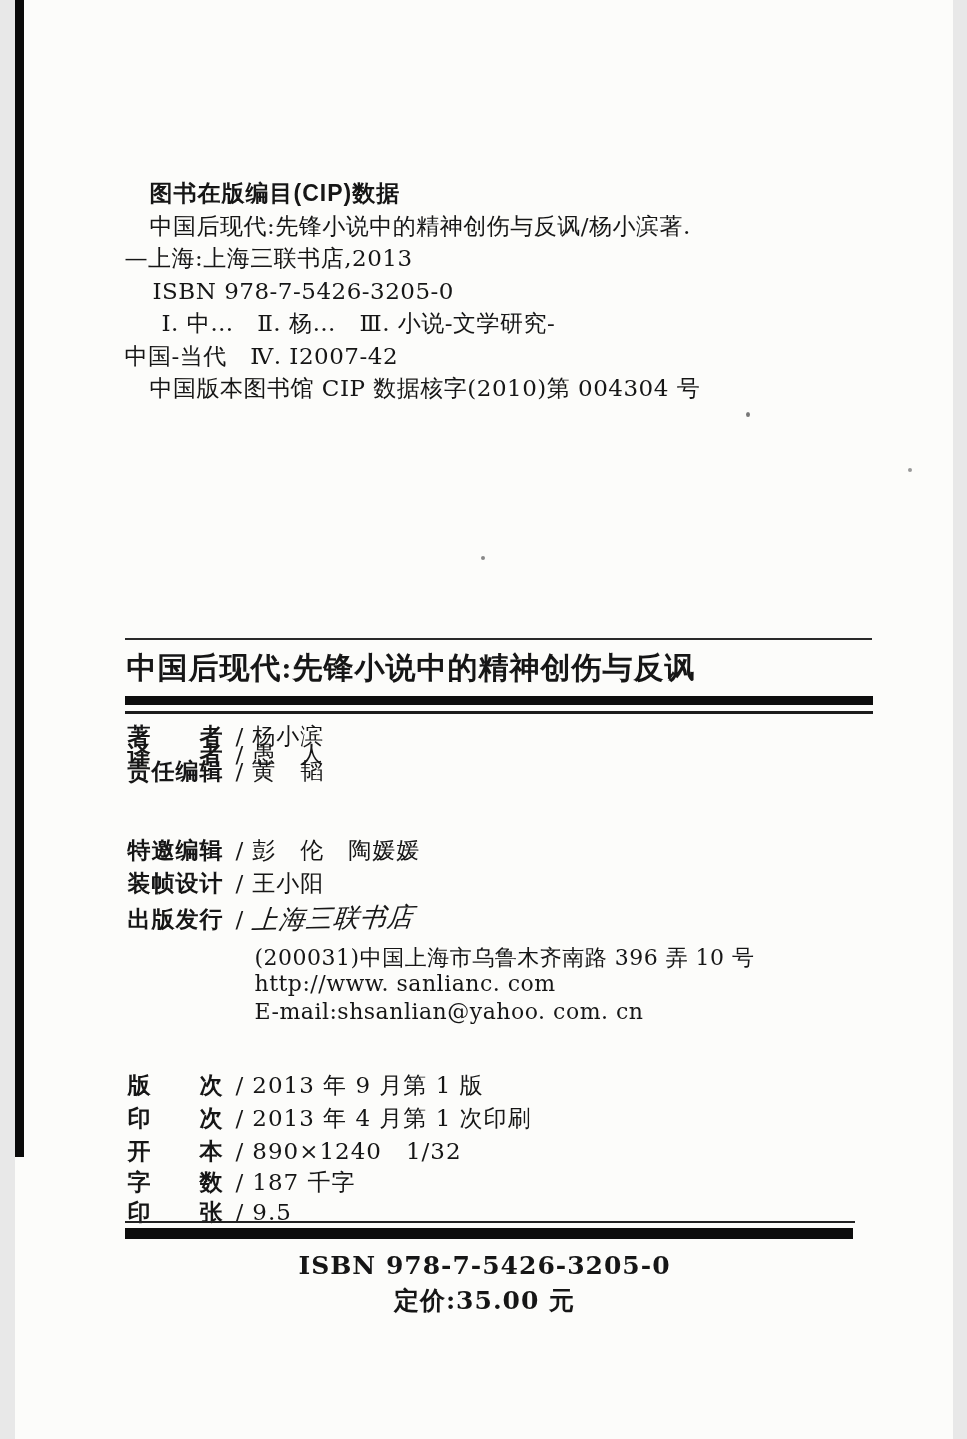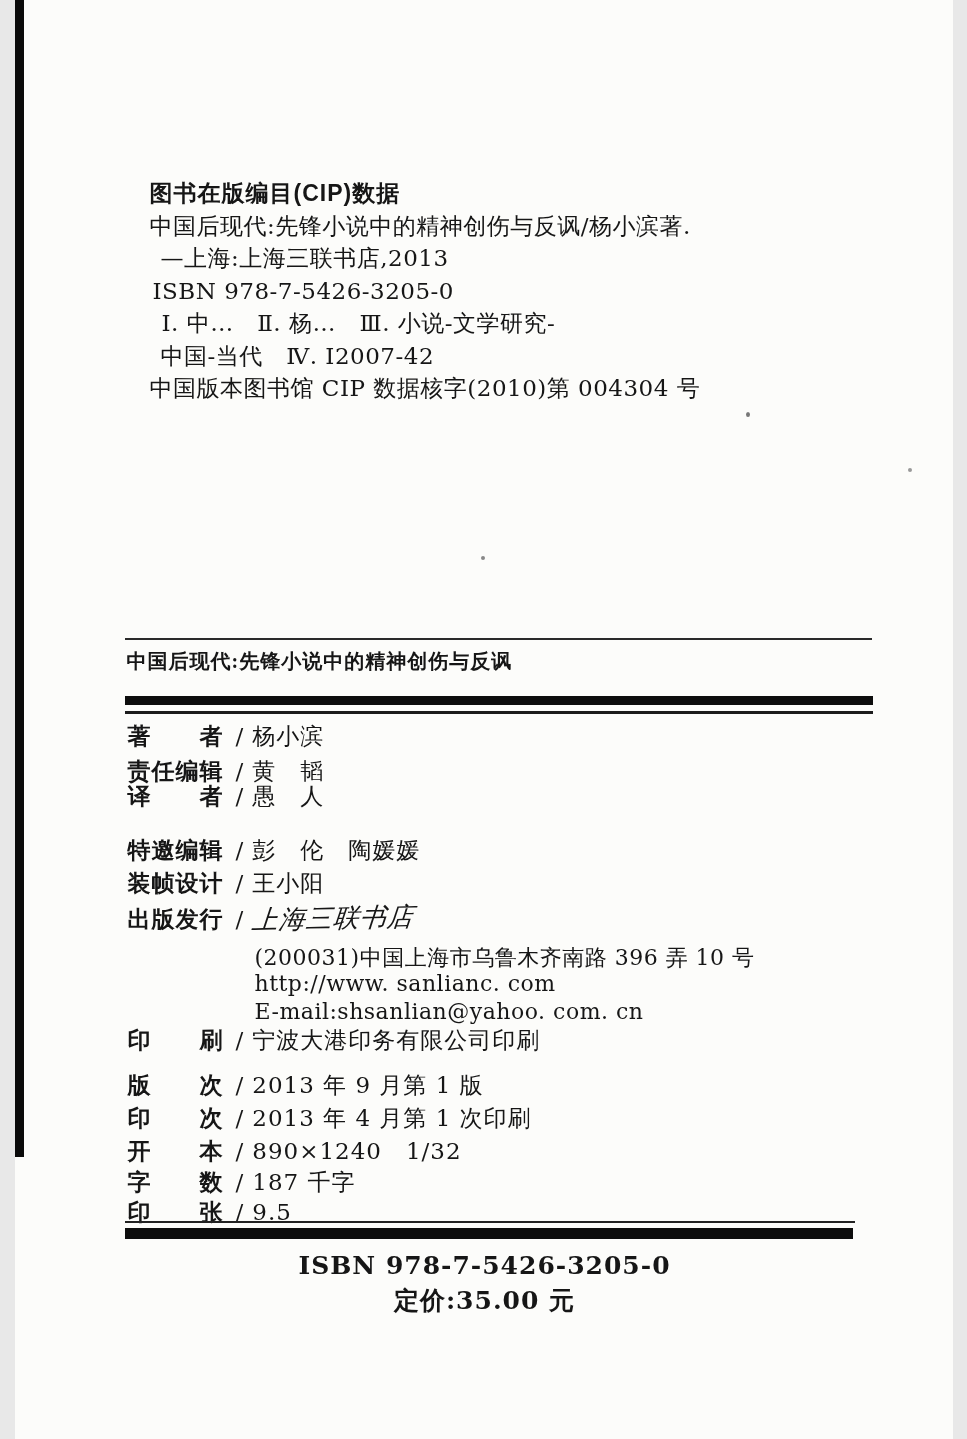--- a/index.html
+++ b/index.html
@@ -26,32 +26,32 @@
   .cip{
     position:absolute;left:110px;top:177px;width:700px;
     font-size:23px;line-height:32.5px;letter-spacing:0.5px;
     white-space:nowrap;
   }
   .cip-heading{
     font-family:"Liberation Sans","DejaVu Sans",sans-serif;
     font-weight:700;padding-left:25px;letter-spacing:1px;
   }
   .cip-line{font-weight:500;}
-  .ind-0{padding-left:0;margin-left:36px;}
+  .ind-0{padding-left:0;}
   .ind-1{padding-left:25px;}
   .ind-1b{padding-left:28px;}
   .ind-2{padding-left:37px;}
 
   
   .rule{position:absolute;background:#0d0d0d;}
   .rule-title-top{left:110px;top:638px;width:747px;height:2px;background:#2a2a2a;}
   .book-title{
     position:absolute;left:112px;top:648px;width:800px;
     font-family:Liberation Serif, serif;
-    font-weight:700;font-size:20px;letter-spacing:1px;white-space:nowrap;
+    font-weight:700;font-size:30px;letter-spacing:1px;white-space:nowrap;
   }
   .rule-title-thick{left:110px;top:696px;width:748px;height:9px;}
   .rule-title-thin{left:110px;top:711px;width:748px;height:3px;background:#1c1c1c;}
 
   
   .row{
     position:absolute;left:113px;white-space:nowrap;
     font-size:23px;line-height:28px;
   }
   .row .lbl{
@@ -103,42 +103,39 @@
   </div>
 
   <div class="rule rule-title-top"></div>
   <div class="book-title">中国后现代:先锋小说中的精神创伤与反讽</div>
   <div class="rule rule-title-thick"></div>
   <div class="rule rule-title-thin"></div>
 
   <div class="row" style="top:722px">
     <span class="lbl">著　　者</span><span class="sep">/</span><span class="val">杨小滨</span>
   </div>
-  <div class="row" style="top:782px">
+  <div class="row" style="top:740px">
     <span class="lbl">译　　者</span><span class="sep">/</span><span class="val">愚　人</span>
   </div>
   <div class="row" style="top:757px">
     <span class="lbl">责任编辑</span><span class="sep">/</span><span class="val">黄　韬</span>
   </div>
   <div class="row" style="top:836px">
     <span class="lbl">特邀编辑</span><span class="sep">/</span><span class="val">彭　伦　陶媛媛</span>
   </div>
   <div class="row" style="top:869px">
     <span class="lbl">装帧设计</span><span class="sep">/</span><span class="val">王小阳</span>
   </div>
 
   <div class="row" style="top:904px">
     <span class="lbl">出版发行</span><span class="sep">/</span><span class="val calligraphy">上海三联书店</span>
   </div>
   <div class="subline" style="top:943px">(200031)中国上海市乌鲁木齐南路 396 弄 10 号</div>
   <div class="subline" style="top:999px">E-mail:shsanlian@yahoo. com. cn</div>
   <div class="subline" style="top:971px">http://www. sanlianc. com</div>
-  <div class="row" style="top:1026px">
-    <span class="lbl">印　　刷</span><span class="sep">/</span><span class="val">宁波大港印务有限公司印刷</span>
-  </div>
 
   <div class="row" style="top:1071px">
     <span class="lbl">版　　次</span><span class="sep">/</span><span class="val">2013 年 9 月第 1 版</span>
   </div>
   <div class="row" style="top:1104px">
     <span class="lbl">印　　次</span><span class="sep">/</span><span class="val">2013 年 4 月第 1 次印刷</span>
   </div>
   <div class="row" style="top:1137px">
     <span class="lbl">开　　本</span><span class="sep">/</span><span class="val">890×1240　1/32</span>
   </div>

